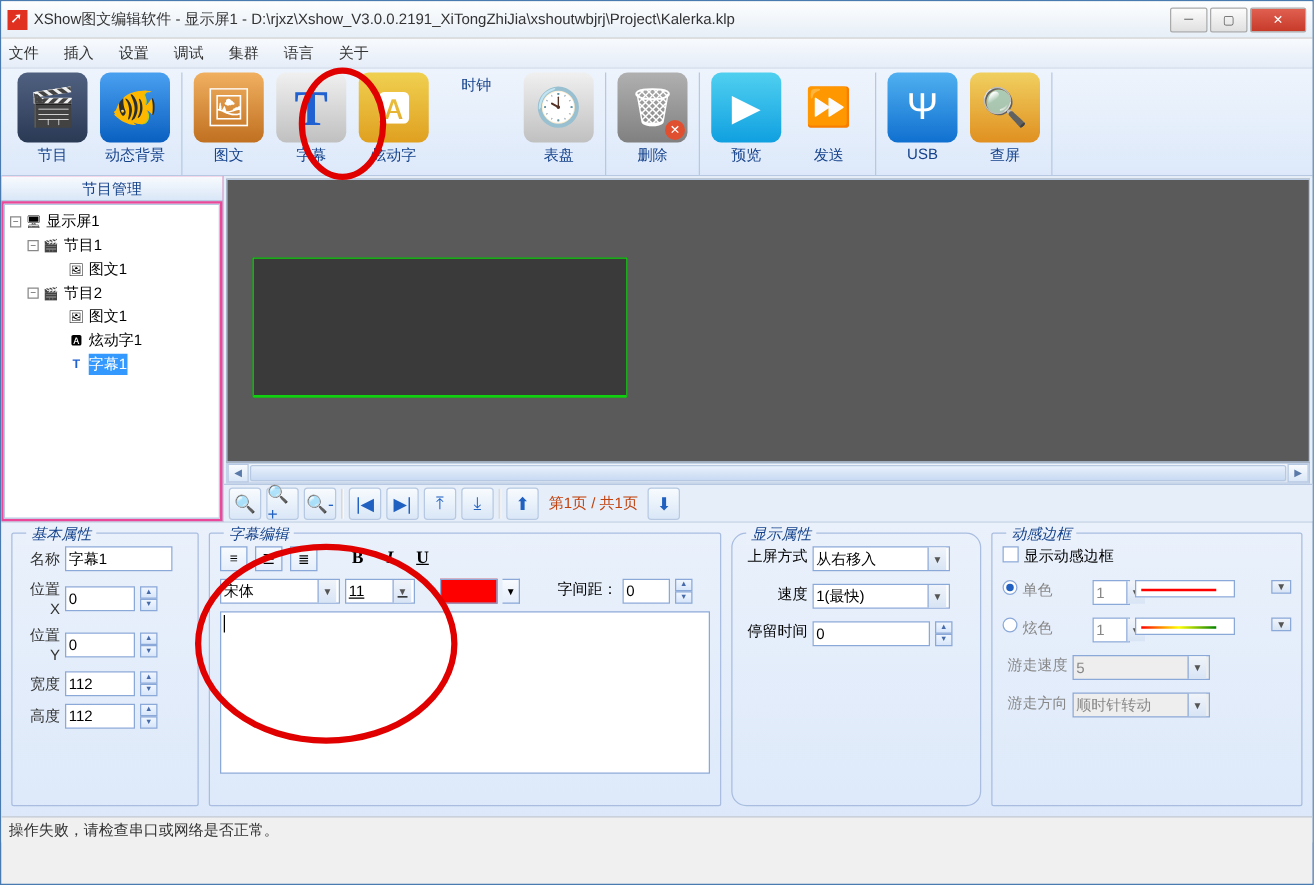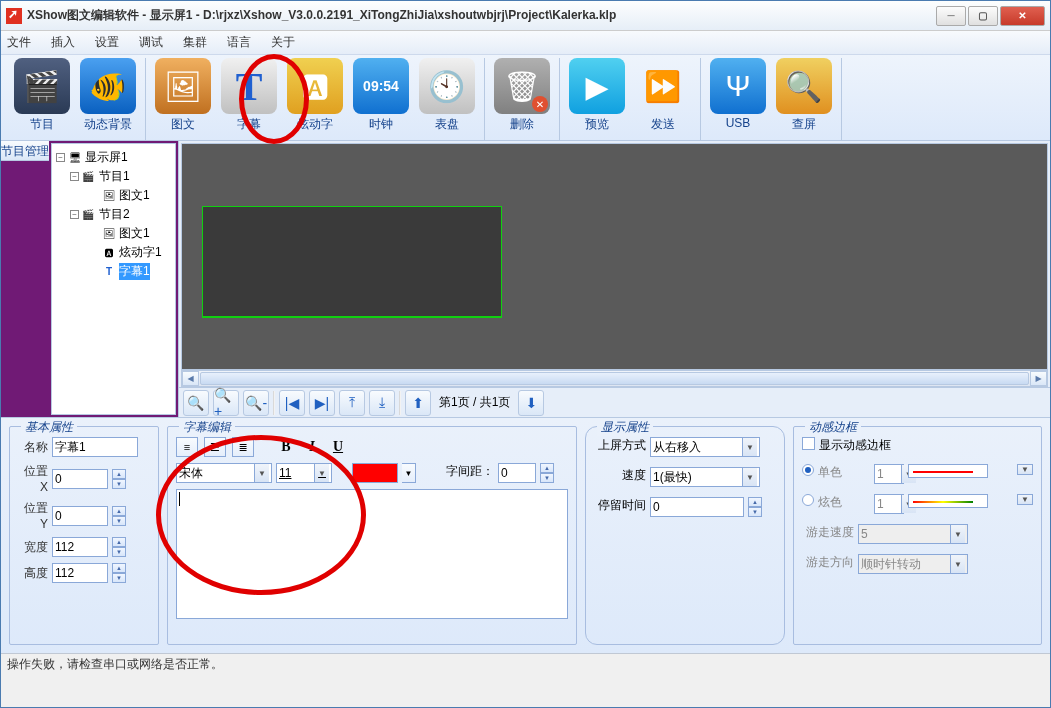--- a/index.html
+++ b/index.html
@@ -1,19 +1,19 @@
 <!DOCTYPE html>
 <html><head>
 <meta charset="utf-8">
 <style>
 * { box-sizing: border-box; margin: 0; padding: 0; font-family: "Microsoft YaHei", SimSun, sans-serif; font-size: 12px; }
 body { background: #f0f0f0; width: 1051px; height: 708px; overflow: hidden; border: 1px solid #4a7bb0; position: relative; }
 
 
-.titlebar { height: 30px; background: linear-gradient(to bottom, #fdfefe, #e6eef7); display: flex; align-items: center; padding: 0 5px; border-bottom: 1px solid #ccc; font-weight: bold; }
+.titlebar { height: 30px; background: linear-gradient(to bottom, #fdfefe, #e6eef7); display: flex; align-items: center; padding: 0 5px; border-bottom: 1px solid #ccc; }
 .titlebar .app-icon { width: 16px; height: 16px; background: #e03020; margin-right: 5px; position: relative; }
 .titlebar .app-icon::after { content: "➚"; color: white; font-size: 12px; position: absolute; left: 2px; top: -1px; }
 .titlebar .title-text { flex: 1; color: #333; }
 .win-buttons { display: flex; gap: 2px; }
 .win-btn { width: 30px; height: 20px; border: 1px solid #aaa; background: linear-gradient(to bottom,#fcfcfc,#e0e0e0); border-radius: 2px; display: flex; align-items: center; justify-content: center; font-size: 10px; color: #555; }
 .win-btn.close { background: linear-gradient(to bottom,#e06050,#c73a2a); color: white; width: 45px; }
 
 
 .menubar { height: 24px; background: linear-gradient(to bottom,#f8fafd,#e5edf8); display: flex; align-items: center; padding: 0 6px; gap: 20px; border-bottom: 1px solid #cdd9ec; }
 .menubar span { color: #333; cursor: default; }
@@ -38,21 +38,21 @@
 .icon-check { background: linear-gradient(to bottom,#f0d060,#e09020); }
 .tool-label { margin-top: 2px; color: #15428b; }
 
 
 .red-circle { position: absolute; border: 5px solid #e00000; border-radius: 50%; pointer-events: none; z-index: 100; }
 .circle1 { left: 238px; top: 53px; width: 70px; height: 90px; }
 .circle2 { left: 155px; top: 434px; width: 210px; height: 160px; border-radius: 50%; }
 
 
 .main { display: flex; height: 276px; }
-.left-panel { width: 178px; display: flex; flex-direction: row; border-right: 1px solid #b7c9e2; background:#701a75; }
+.left-panel { width: 178px; display: flex; flex-direction: column; border-right: 1px solid #b7c9e2; background:#ec4899; }
 .panel-header { height: 20px; background: linear-gradient(to bottom,#f8fbfe,#dae7f7); text-align: center; color: #15428b; border-bottom: 1px solid #b7c9e2; line-height: 20px; }
 .tree { flex: 1; background: white; border: 1px solid #b7c9e2; margin: 2px; padding: 4px; overflow: auto; }
 .tree-node { display: flex; align-items: center; gap: 3px; padding: 1px 0; }
 .tree-indent1 { padding-left: 14px; }
 .tree-indent3 { padding-left: 46px; }
 .tree-toggle { width: 9px; height: 9px; border: 1px solid #888; font-size: 8px; line-height: 7px; text-align: center; color:#555; }
 .tree-icn { width: 14px; height: 14px; display: inline-flex; align-items:center; justify-content:center; font-size:10px; }
 .sel { background: #3399ff; color: white; }
 .res-btn { height: 22px; margin: 2px; background: linear-gradient(to bottom,#f8fbfe,#dae7f7); border: 1px solid #b7c9e2; text-align: center; line-height: 20px; color:#15428b; border-radius:3px; }
 
@@ -60,21 +60,21 @@
 .canvas { flex: 1; background: #5a5a5a; margin: 2px 2px 0 2px; border: 1px solid #b7c9e2; position: relative; overflow:hidden;}
 .canvas-rect { position: absolute; left: 20px; top: 62px; width: 300px; height: 112px; border: 1px solid #10d010; background: #3a3a3a; }
 .canvas-rect::after { content:""; position:absolute; left:0; bottom:-1px; width:100%; height:2px; background:#10d010; }
 .scrollbar-h { height: 17px; background: linear-gradient(to bottom,#f0f4fa,#dde5f2); border: 1px solid #b7c9e2; margin: 0 2px; display:flex; align-items:center; }
 .scroll-btn { width:17px; height:15px; background:linear-gradient(to bottom,#f8fbfe,#dae7f7); border:1px solid #b7c9e2; font-size:8px; display:flex; align-items:center; justify-content:center; color:#5a7aaa;}
 .scroll-thumb { flex:1; height:13px; margin:0 1px; background:linear-gradient(to bottom,#e8f0fc,#c8daf2); border:1px solid #b7c9e2; border-radius:2px;}
 
 .navbar { height: 30px; display: flex; align-items: center; padding: 0 4px; gap: 4px; background:#e6eef9; border-top:1px solid #b7c9e2;}
 .nav-btn { width: 26px; height: 26px; background: linear-gradient(to bottom,#f8fbfe,#dae7f7); border: 1px solid #b7c9e2; border-radius: 3px; display: flex; align-items: center; justify-content: center; font-size: 14px; color:#2060c0;}
 .nav-sep { width: 2px; height: 24px; background: linear-gradient(to right,#ccc,#fff);}
-.page-lbl { padding: 0 4px; color:#000000; }
+.page-lbl { padding: 0 4px; color:#c2410c; }
 
 
 .props { height: 236px; background: linear-gradient(to bottom,#eaf1fb,#dde9fa); border-top: 1px solid #b7c9e2; padding: 8px; display: flex; gap: 8px; }
 .fieldset { border: 1px solid #a8bde0; border-radius: 2px; padding: 10px 8px 8px 8px; position: relative; }
 .fieldset > legend { position: absolute; top: -8px; left: 11px; background: linear-gradient(to bottom,#eaf1fb,#eaf1fb); padding: 0 4px; color:#15428b;font-style:italic; }
 .fs-basic { width: 150px; }
 .fs-editor { width: 410px; }
 .fs-display { width: 200px; border-radius: 12px; }
 .fs-border { flex: 1; }
 
@@ -162,21 +162,20 @@
     </div>
     <div class="tool-item">
       <div class="tool-icon icon-text">T</div>
       <div class="tool-label">字幕</div>
     </div>
     <div class="tool-item">
       <div class="tool-icon icon-cool">🅰</div>
       <div class="tool-label">炫动字</div>
     </div>
     <div class="tool-item">
-      <div class="tool-icon icon-clock">09:54</div>
       <div class="tool-label">时钟</div>
     </div>
     <div class="tool-item">
       <div class="tool-icon icon-dial">🕙</div>
       <div class="tool-label">表盘</div>
     </div>
   </div>
   <div class="tool-grp">
     <div class="tool-item">
       <div class="tool-icon icon-del">🗑</div>

